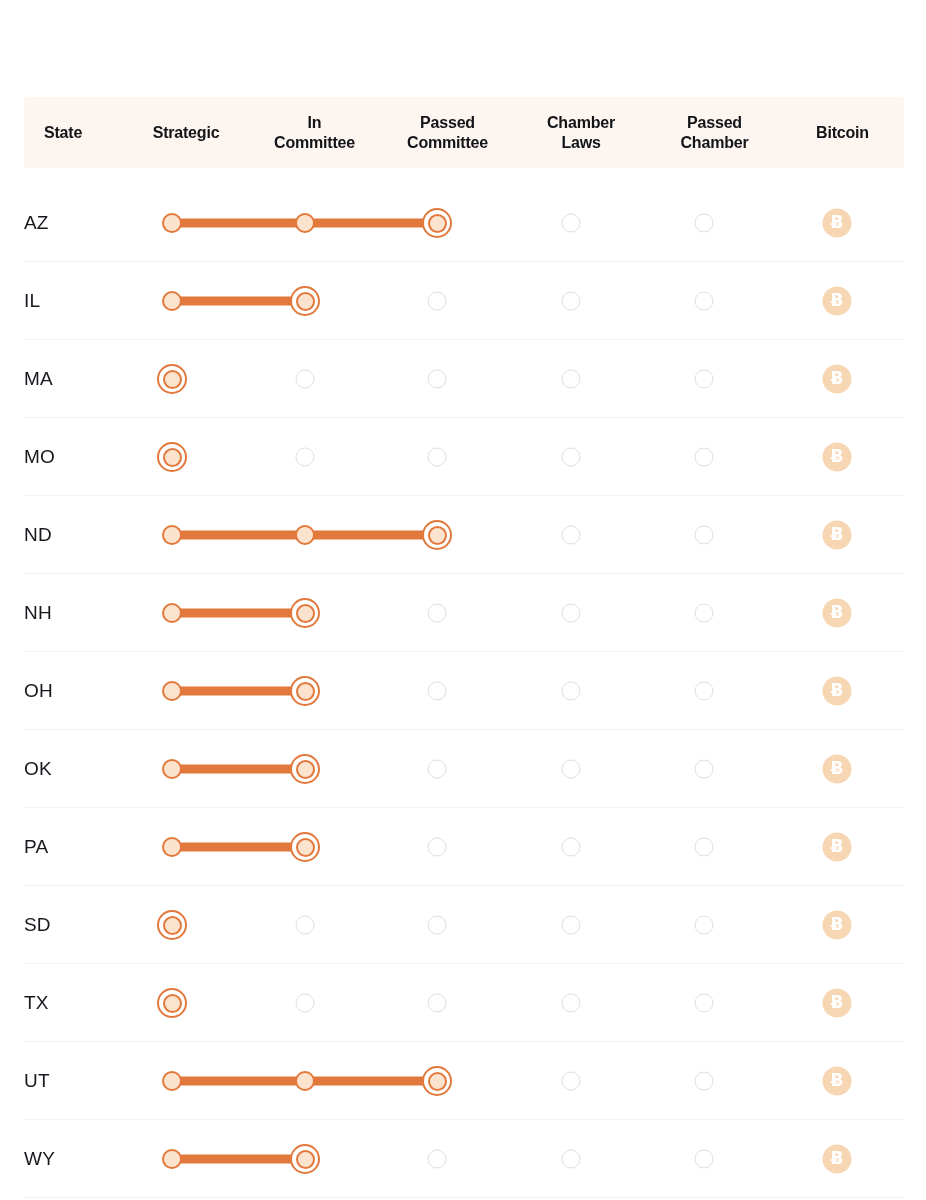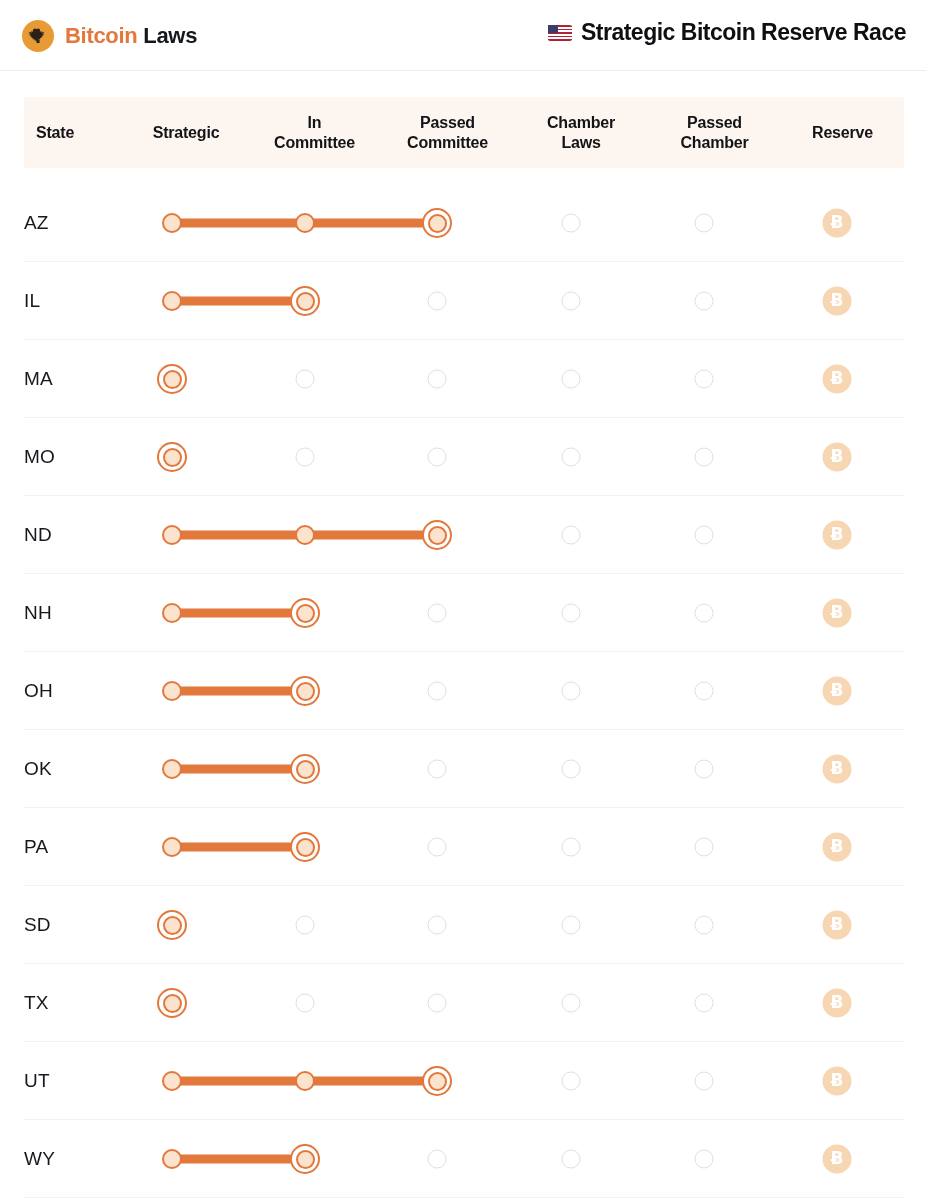--- a/index.html
+++ b/index.html
@@ -40,21 +40,21 @@
   
   .table{position:absolute;left:24px;top:97px;width:880px;}
   .thead{
     display:flex;background:#FDF5EF;height:71px;align-items:center;
     border-radius:2px;
   }
   .th{
     font-size:16px;font-weight:700;color:#121418;text-align:center;
     line-height:1.22;letter-spacing:-0.2px;
   }
-  .th.state{width:100px;text-align:left;padding-left:12px;box-sizing:border-box;}
+  .th.state{width:100px;text-align:left;padding-left:20px;box-sizing:border-box;}
 
   .rows{position:relative;margin-top:16px;}
   .row{position:relative;height:78px;}
   .row-state{
     position:absolute;left:0;top:50%;transform:translateY(-50%);
     font-size:19px;font-weight:500;color:#16181d;letter-spacing:0.2px;
   }
 
   .track{position:absolute;left:0;top:0;right:0;bottom:0;}
 
@@ -89,40 +89,20 @@
     font-family:"DejaVu Sans",sans-serif;
   }
   .node.btc span{transform:translateY(-0.5px);}
   .row-sep{position:absolute;left:0;right:0;bottom:0;height:1px;background:#f2f2f2;}
 </style>
 </head>
 <body>
 
 <div class="page">
 
-  <div class="topbar">
-
-    <div class="brand">
-      <div class="brand-logo">
-        <svg width="26" height="26" viewBox="0 0 26 26" aria-hidden="true">
-          <circle cx="13" cy="13" r="13" fill="#E89B35"></circle>
-          <g fill="#2b2118">
-            <path d="M13 5.6c1.2 0 2.1.8 2.1 1.9 0 .5-.2.9-.5 1.2l2.6-.6-1.3 1.5 3.6-.8-2.2 2.1 2.6-.4-3 2.1 1.9.1-3.1 1.5 1.4.4-2.6.9 1 .7-2.5.4.6.8h-4.2l.6-.8-2.5-.4 1-.7-2.6-.9 1.4-.4-3.1-1.5 1.9-.1-3-2.1 2.6.4L3.5 8.8l3.6.8L5.8 8.1l2.6.6c-.3-.3-.5-.7-.5-1.2 0-1.1.9-1.9 2.1-1.9.6 0 1.1.2 1.5.6.4-.4.9-.6 1.5-.6z"></path>
-            <rect x="11.4" y="16.4" width="3.2" height="3.6" rx="0.4"></rect>
-          </g>
-        </svg>
-      </div>
-      <div class="brand-text"><span class="b1">Bitcoin</span> <span class="b2">Laws</span></div>
-    </div>
-
-    <div class="pagetitle">
-      <span class="flag-fallback"></span>
-      <span>Strategic Bitcoin Reserve Race</span>
-    </div>
-  </div>
 
   <div class="table">
 
     <div class="thead">
       <div class="th state">State</div>
       <div class="th" style="width:124px;">Strategic</div>
       <div class="th" style="width:133px;">
         <div>In</div>
         <div>Committee</div>
       </div>
@@ -131,21 +111,21 @@
         <div>Committee</div>
       </div>
       <div class="th" style="width:134px;">
         <div>Chamber</div>
         <div>Laws</div>
       </div>
       <div class="th" style="width:133px;">
         <div>Passed</div>
         <div>Chamber</div>
       </div>
-      <div class="th" style="width:123px;">Reserve</div>
+      <div class="th" style="width:123px;">Bitcoin</div>
     </div>
 
     <div class="rows" id="rows">
         <div class="row">
           <div class="row-state">AZ</div>
           <div class="track">
             <div class="bar" style="left: 148px; width: 265px;"></div>
             <div class="node done" style="left: 148px;"></div>
             <div class="node done" style="left: 281px;"></div>
             <div class="node current" style="left: 413px;"></div>

